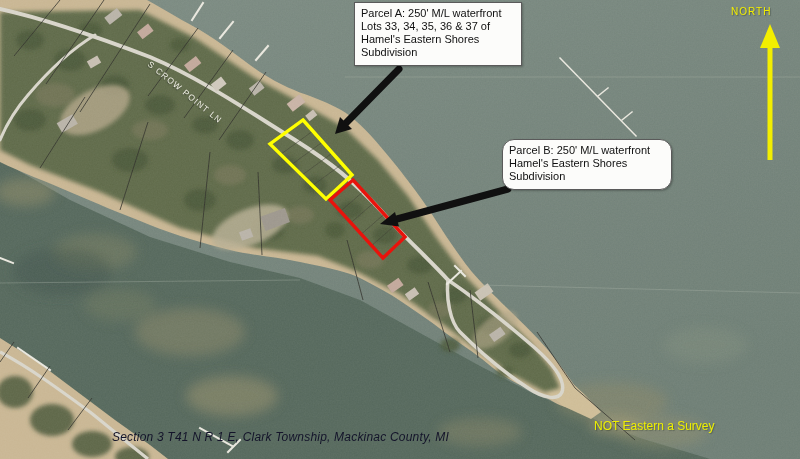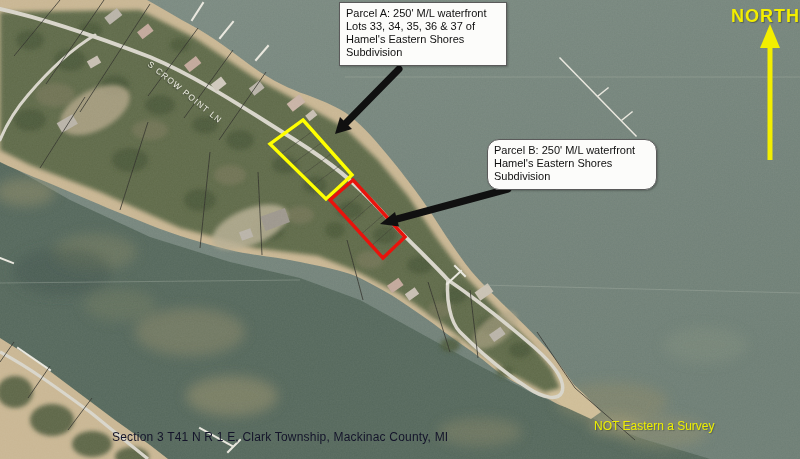--- a/index.html
+++ b/index.html
@@ -7,28 +7,29 @@
     position:relative;width:800px;height:459px;overflow:hidden;
     font-family:"Liberation Sans","DejaVu Sans",sans-serif;
     background:#75847b;
   }
   .stage svg{position:absolute;left:0;top:0;}
   .overlay{position:absolute;}
   .note-box{
     background:#fcfcfa;border:1px solid #5a5a5a;color:#101010;
     font-size:11px;line-height:13px;padding:4px 6px 6px 6px;
     box-shadow:1px 1px 2px rgba(0,0,0,.25);
+    margin-left:15px;
   }
   .note-line{white-space:nowrap;}
   .lake-label{
     color:#f3ee00;font-size:22px;font-weight:bold;letter-spacing:.5px;
     text-shadow:1px 1px 1px rgba(40,50,40,.45);white-space:nowrap;
   }
   .north-label{
-    color:#f3ee00;font-size:18px;font-weight:bold;letter-spacing:1px;
+    color:#f3ee00;font-size:10px;font-weight:normal;letter-spacing:1px;
     text-shadow:1px 1px 1px rgba(40,50,40,.45);
   }
   .caption{
     color:#14142a;font-size:12px;letter-spacing:.2px;white-space:nowrap;
   }
   .disclaimer{
     color:#eef000;font-size:12px;line-height:14px;white-space:nowrap;
     text-shadow:1px 1px 1px rgba(40,50,40,.4);
   }
   .road-label{
@@ -238,19 +239,19 @@
     <div class="note-line">Parcel B: 250' M/L waterfront</div>
     <div class="note-line">Hamel's Eastern Shores</div>
     <div class="note-line">Subdivision</div>
   </div>
 
 
   <div class="overlay north-label" style="left:731px;top:6px;">NORTH</div>
 
   <div class="overlay road-label" style="left:152px;top:59px;">S CROW POINT LN</div>
 
-  <div class="overlay caption" style="left:112px;top:430px;">Section 3 T41 N R 1 E, Clark Township, Mackinac County, MI</div>
+  <div class="overlay caption" style="left:112px;top:430px;font-style:italic;">Section 3 T41 N R 1 E, Clark Township, Mackinac County, MI</div>
 
   <div class="overlay disclaimer" style="left:594px;top:419px;">
     <div>NOT Eastern a Survey</div>
   </div>
 
 </div>
 
 </body></html>

